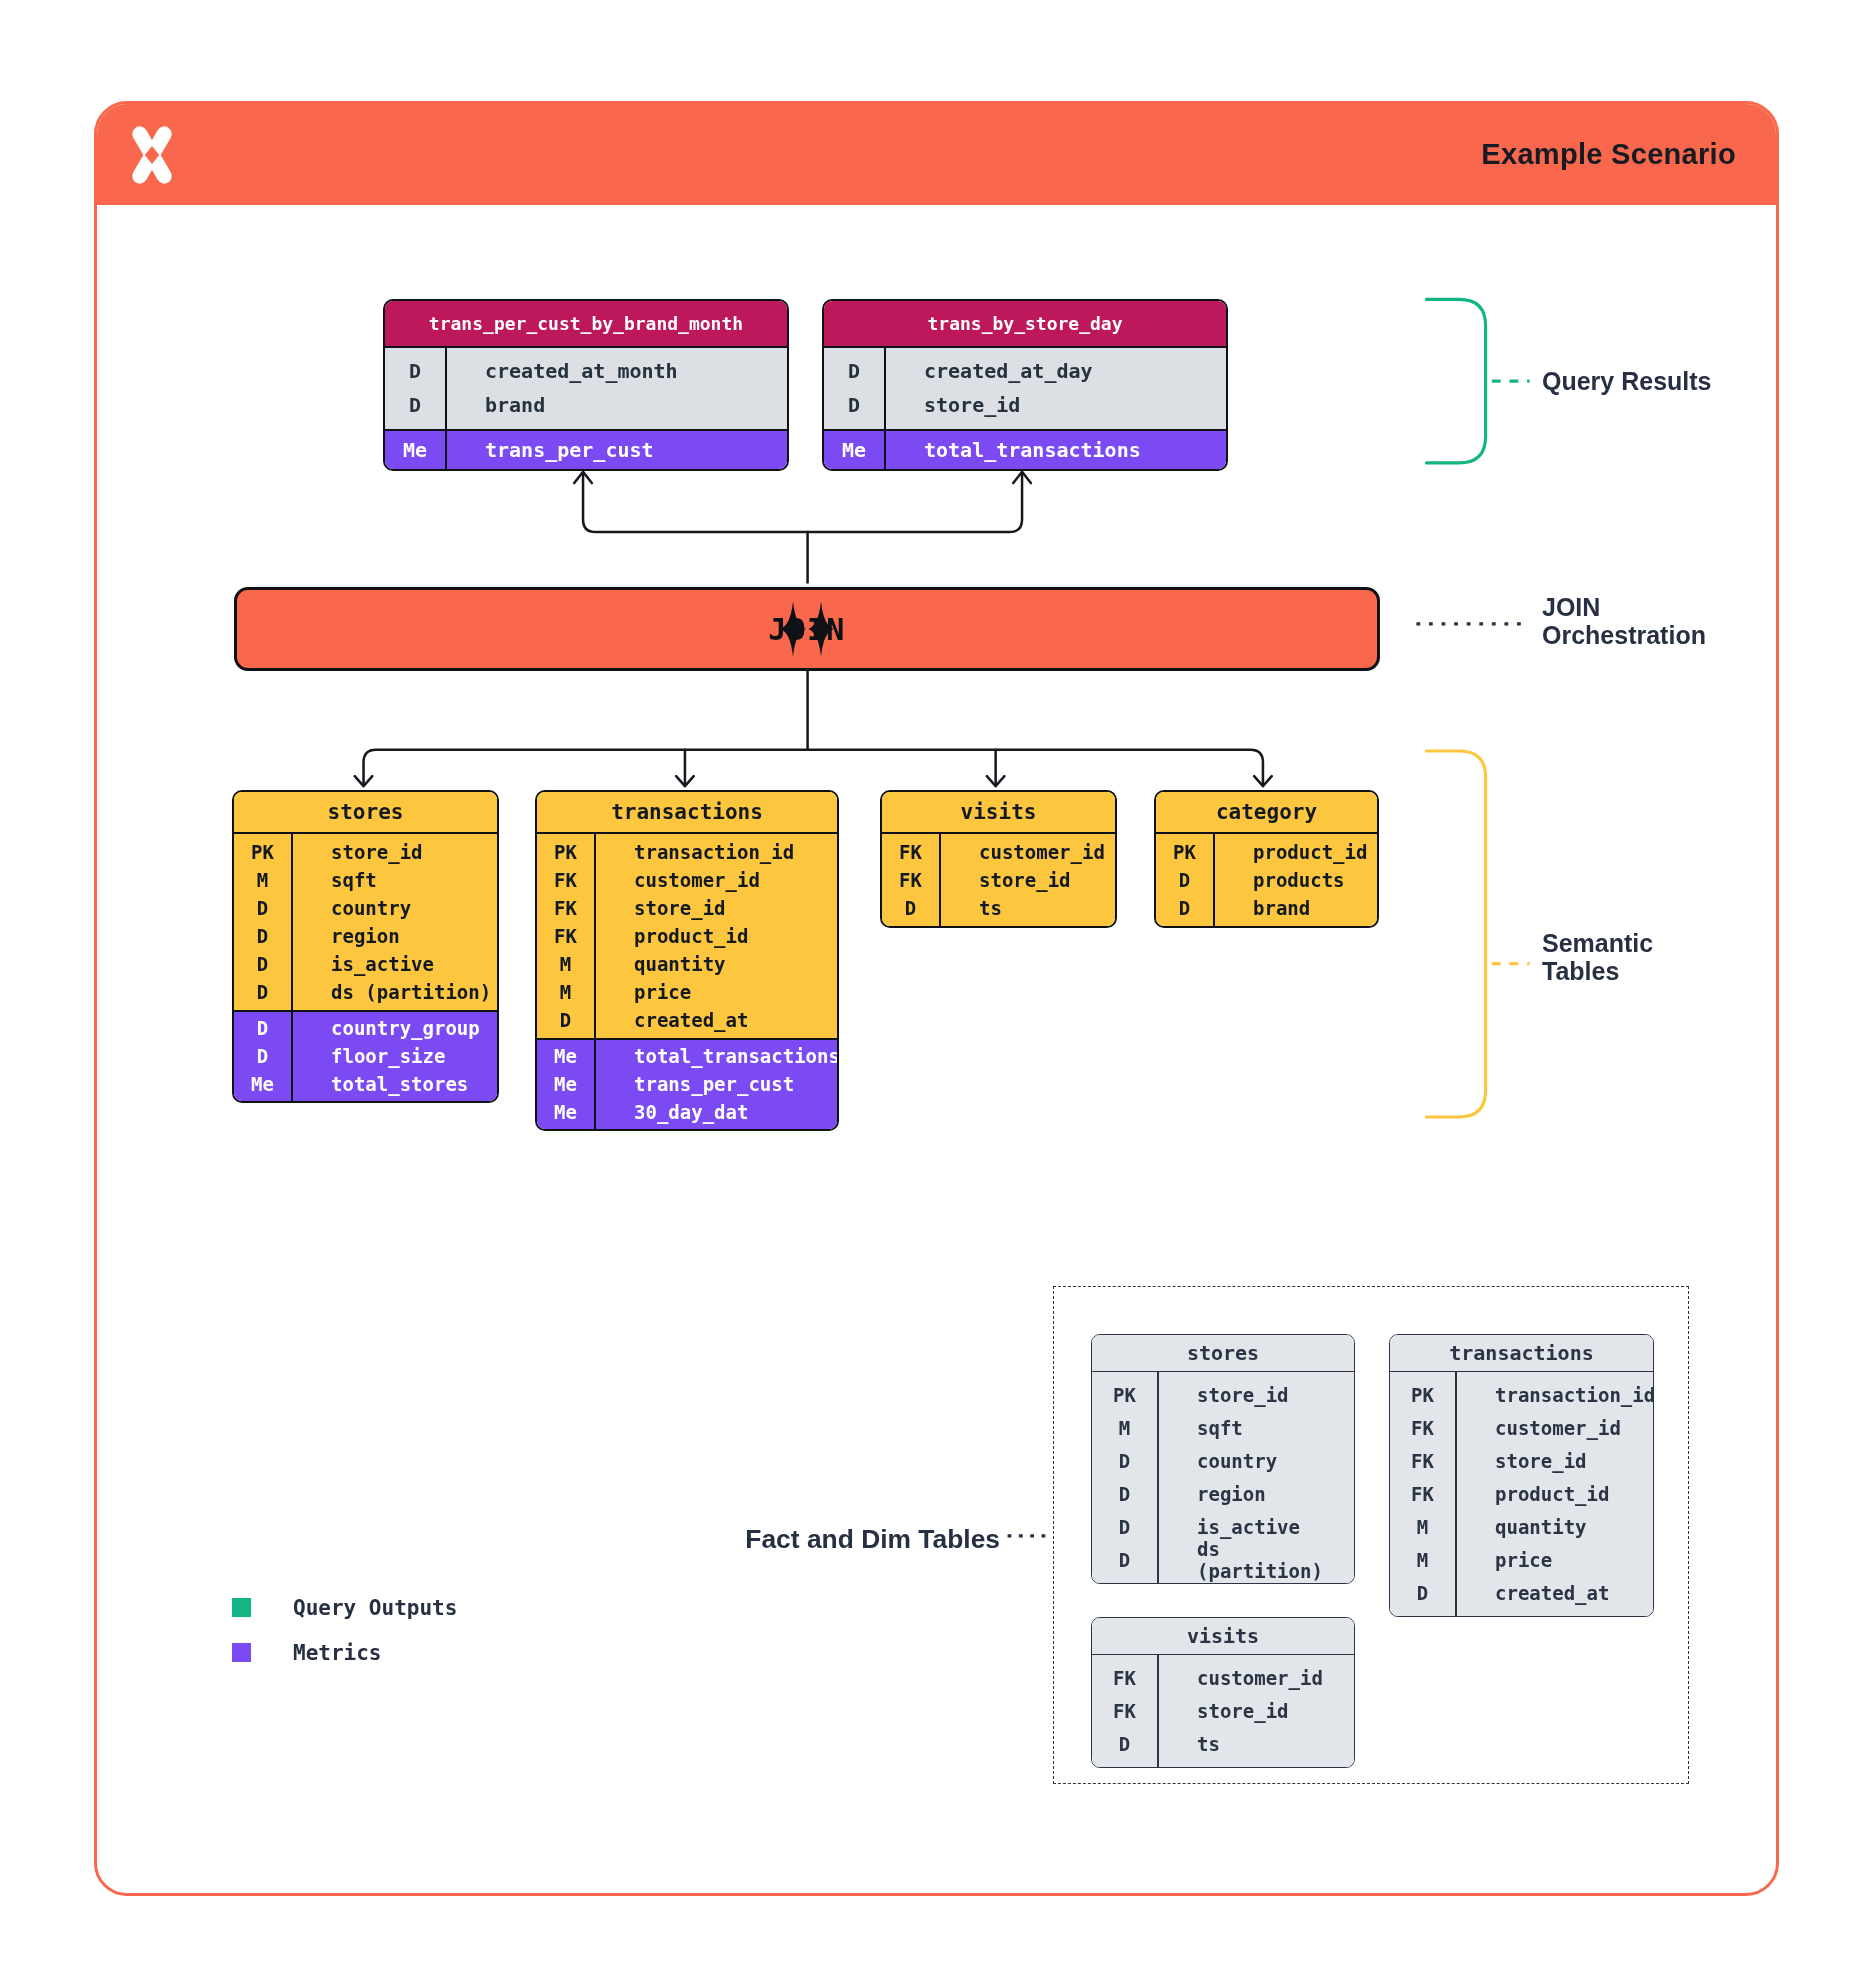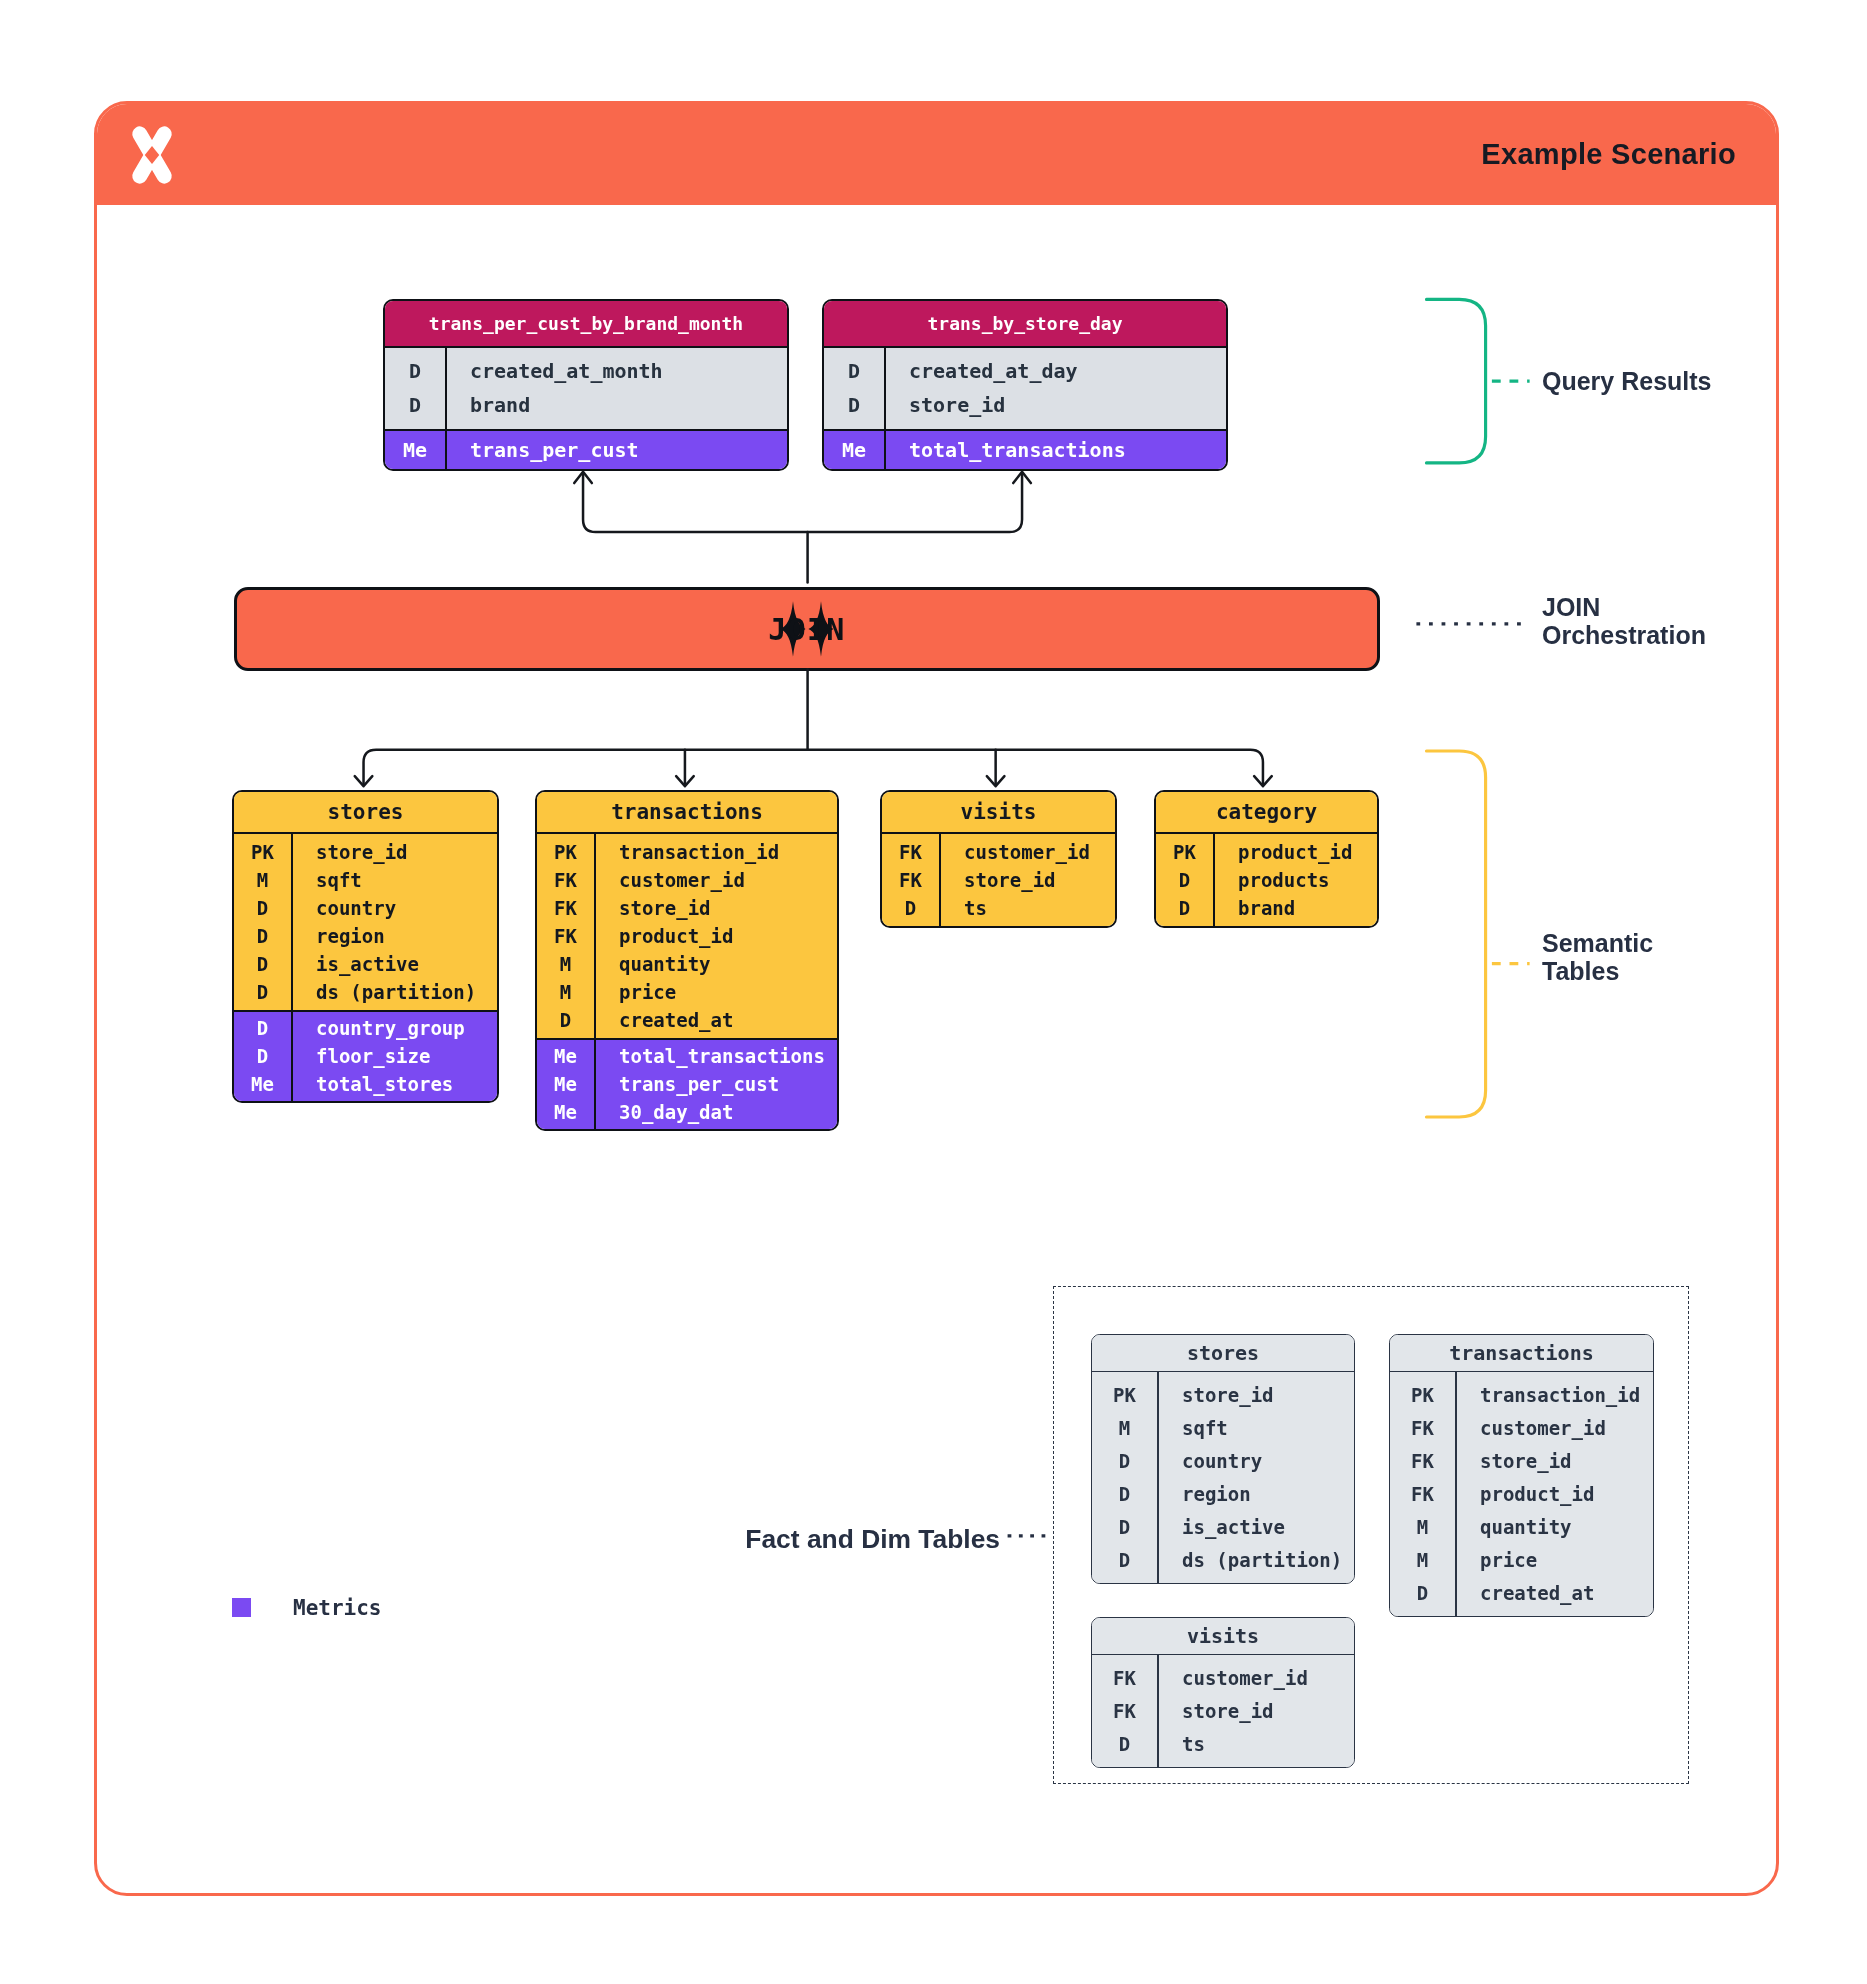--- a/index.html
+++ b/index.html
@@ -14,21 +14,21 @@
   .logo{width:50px;height:64px;}
 
   
   .tbl{position:absolute;box-sizing:border-box;border-radius:10px;overflow:hidden;
        font-family:"DejaVu Sans Mono","Liberation Mono",monospace;font-weight:bold;}
   .tbl .thead{display:flex;align-items:center;justify-content:center;}
   .tbl .tbody{position:relative;}
   .tbl .sec{position:relative;}
   .tbl .trow{display:flex;align-items:center;}
   .tbl .tkey{flex:0 0 var(--keyw);display:flex;justify-content:center;}
-  .tbl .tname{padding-left:25px;}
+  .tbl .tname{padding-left:40px;}
   .tbl .vdiv{position:absolute;top:0;bottom:0;left:var(--keyw);width:1.9px;}
 
   .theme-query{--keyw:60px;border:2.5px solid #0E1116;}
   .theme-query .thead{height:45px;background:#be185d;color:#ffffff;font-size:18px;
                       border-bottom:2.5px solid #0E1116;}
   .theme-query .sec.dim{background:#DCE0E5;color:#27323F;padding:6.3px 0;}
   .theme-query .sec.dim .trow{height:34px;font-size:20px;}
   .theme-query .sec.met{background:#7B4AF2;color:#ffffff;border-top:2.5px solid #0E1116;padding:0;}
   .theme-query .sec.met .trow{height:38px;font-size:20px;}
   .theme-query .vdiv{background:#0E1116;}
@@ -371,20 +371,24 @@
           <div class="vdiv"></div>
         </div>
       </div>
 
     <div class="ann" style="left:1445px;top:263px;width:201px;">Query Results</div>
     <div class="ann" style="left:1445px;top:489px;width:170px;">JOIN Orchestration</div>
     <div class="ann" style="left:1445px;top:825px;width:138px;">Semantic Tables</div>
     <div class="ann-fact" style="left:472px;top:1420px;width:431px;">Fact and Dim Tables</div>
 
     <div class="legend" style="left:135px;top:1481px;">
+        <div class="litem">
+          <span class="swatch" style="background: rgb(20, 181, 132);"></span>
+          <span class="ltext">Query Outputs</span>
+        </div>
         <div class="litem">
           <span class="swatch" style="background: rgb(123, 74, 242);"></span>
           <span class="ltext">Metrics</span>
         </div>
       </div>
   </div>
 
   <svg class="wires" viewBox="0 0 2970 3156">
 
     <g stroke="#15181D" stroke-width="4" fill="none" stroke-linejoin="round" stroke-linecap="round">

